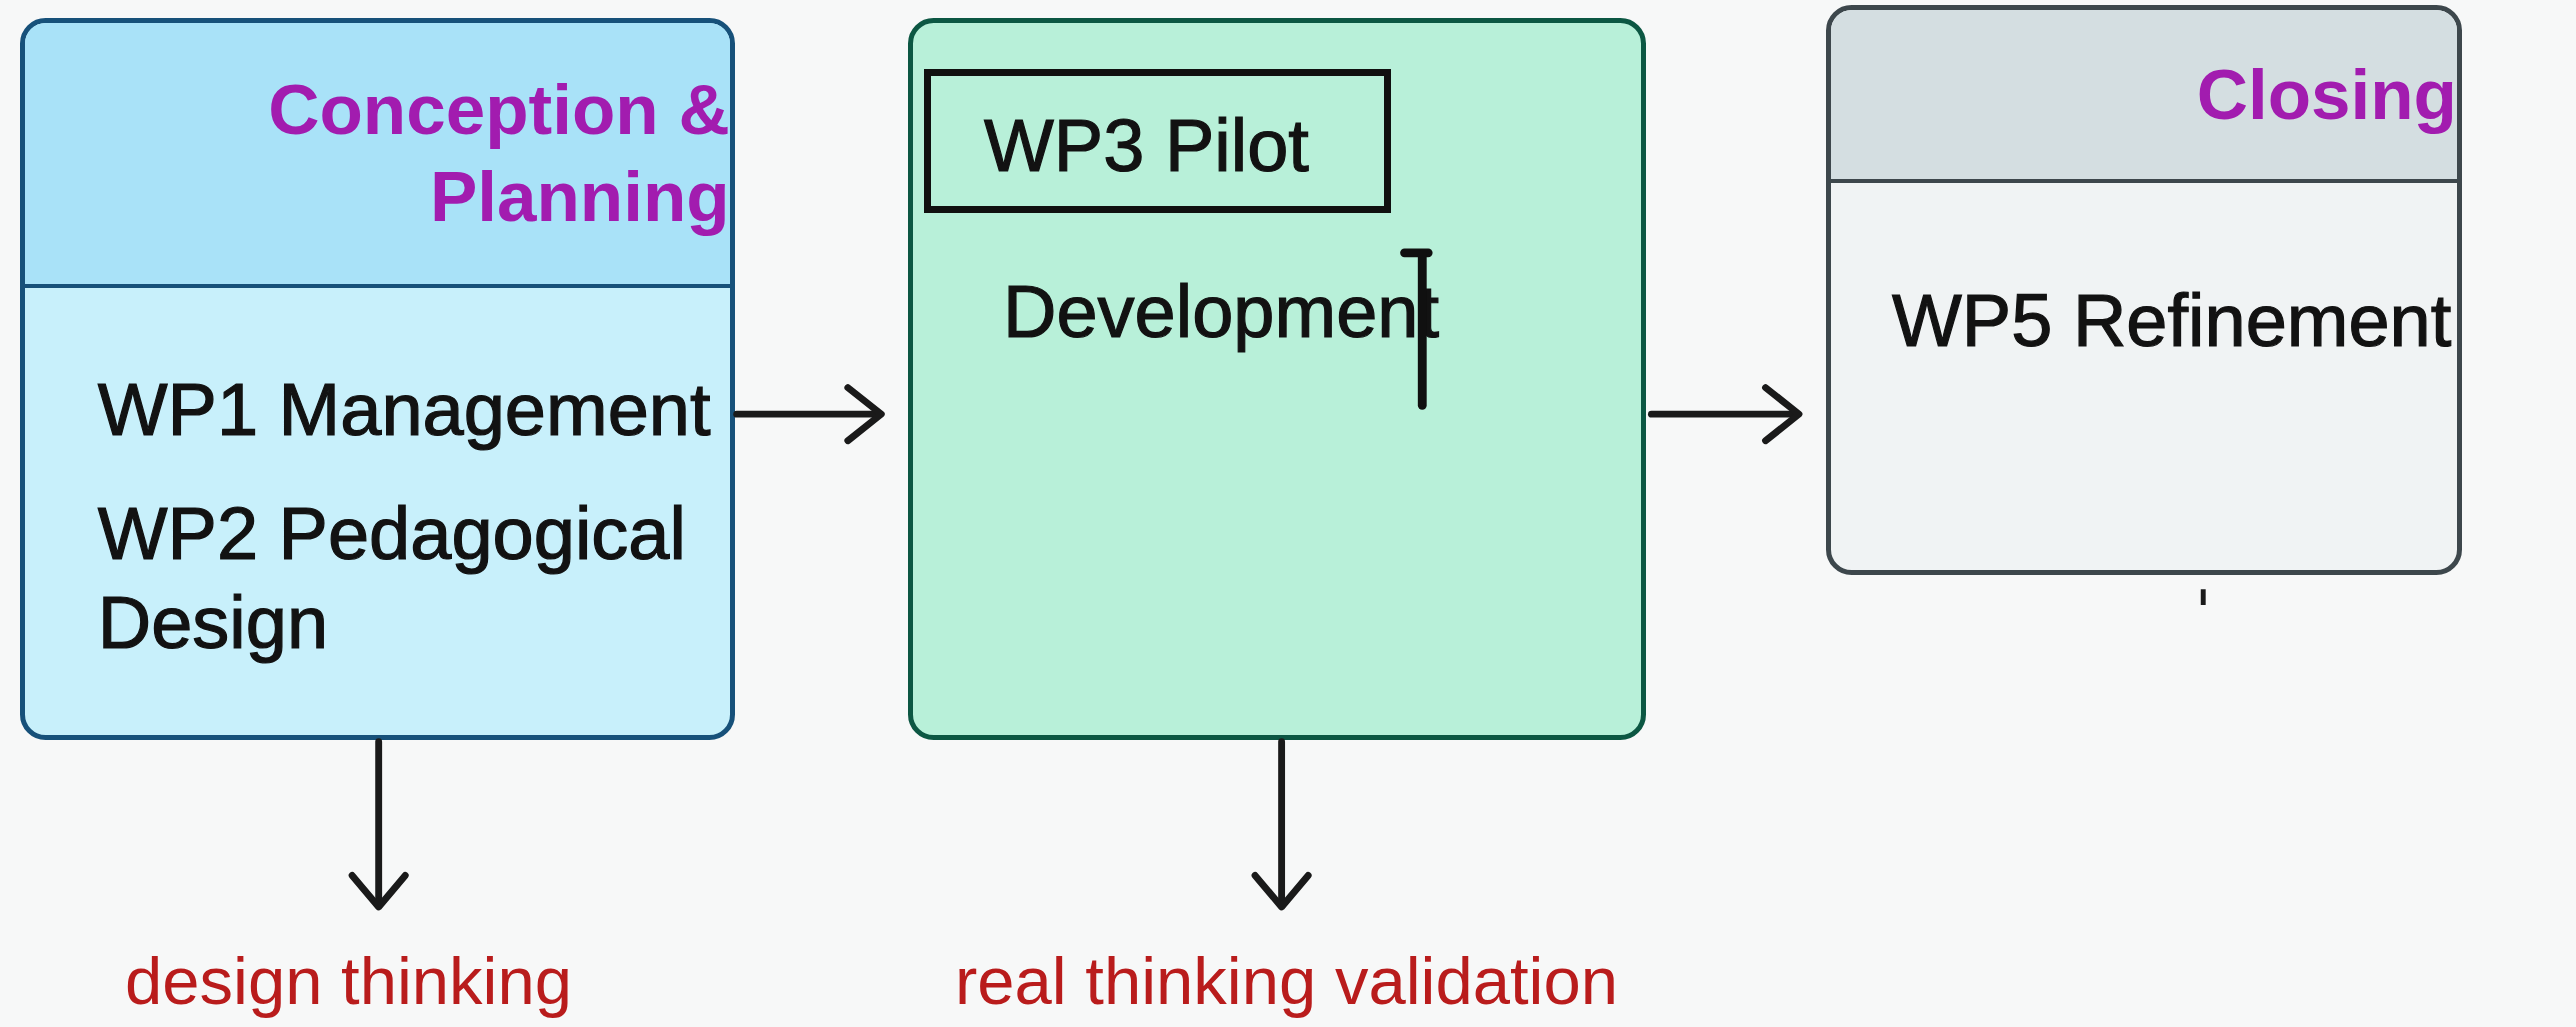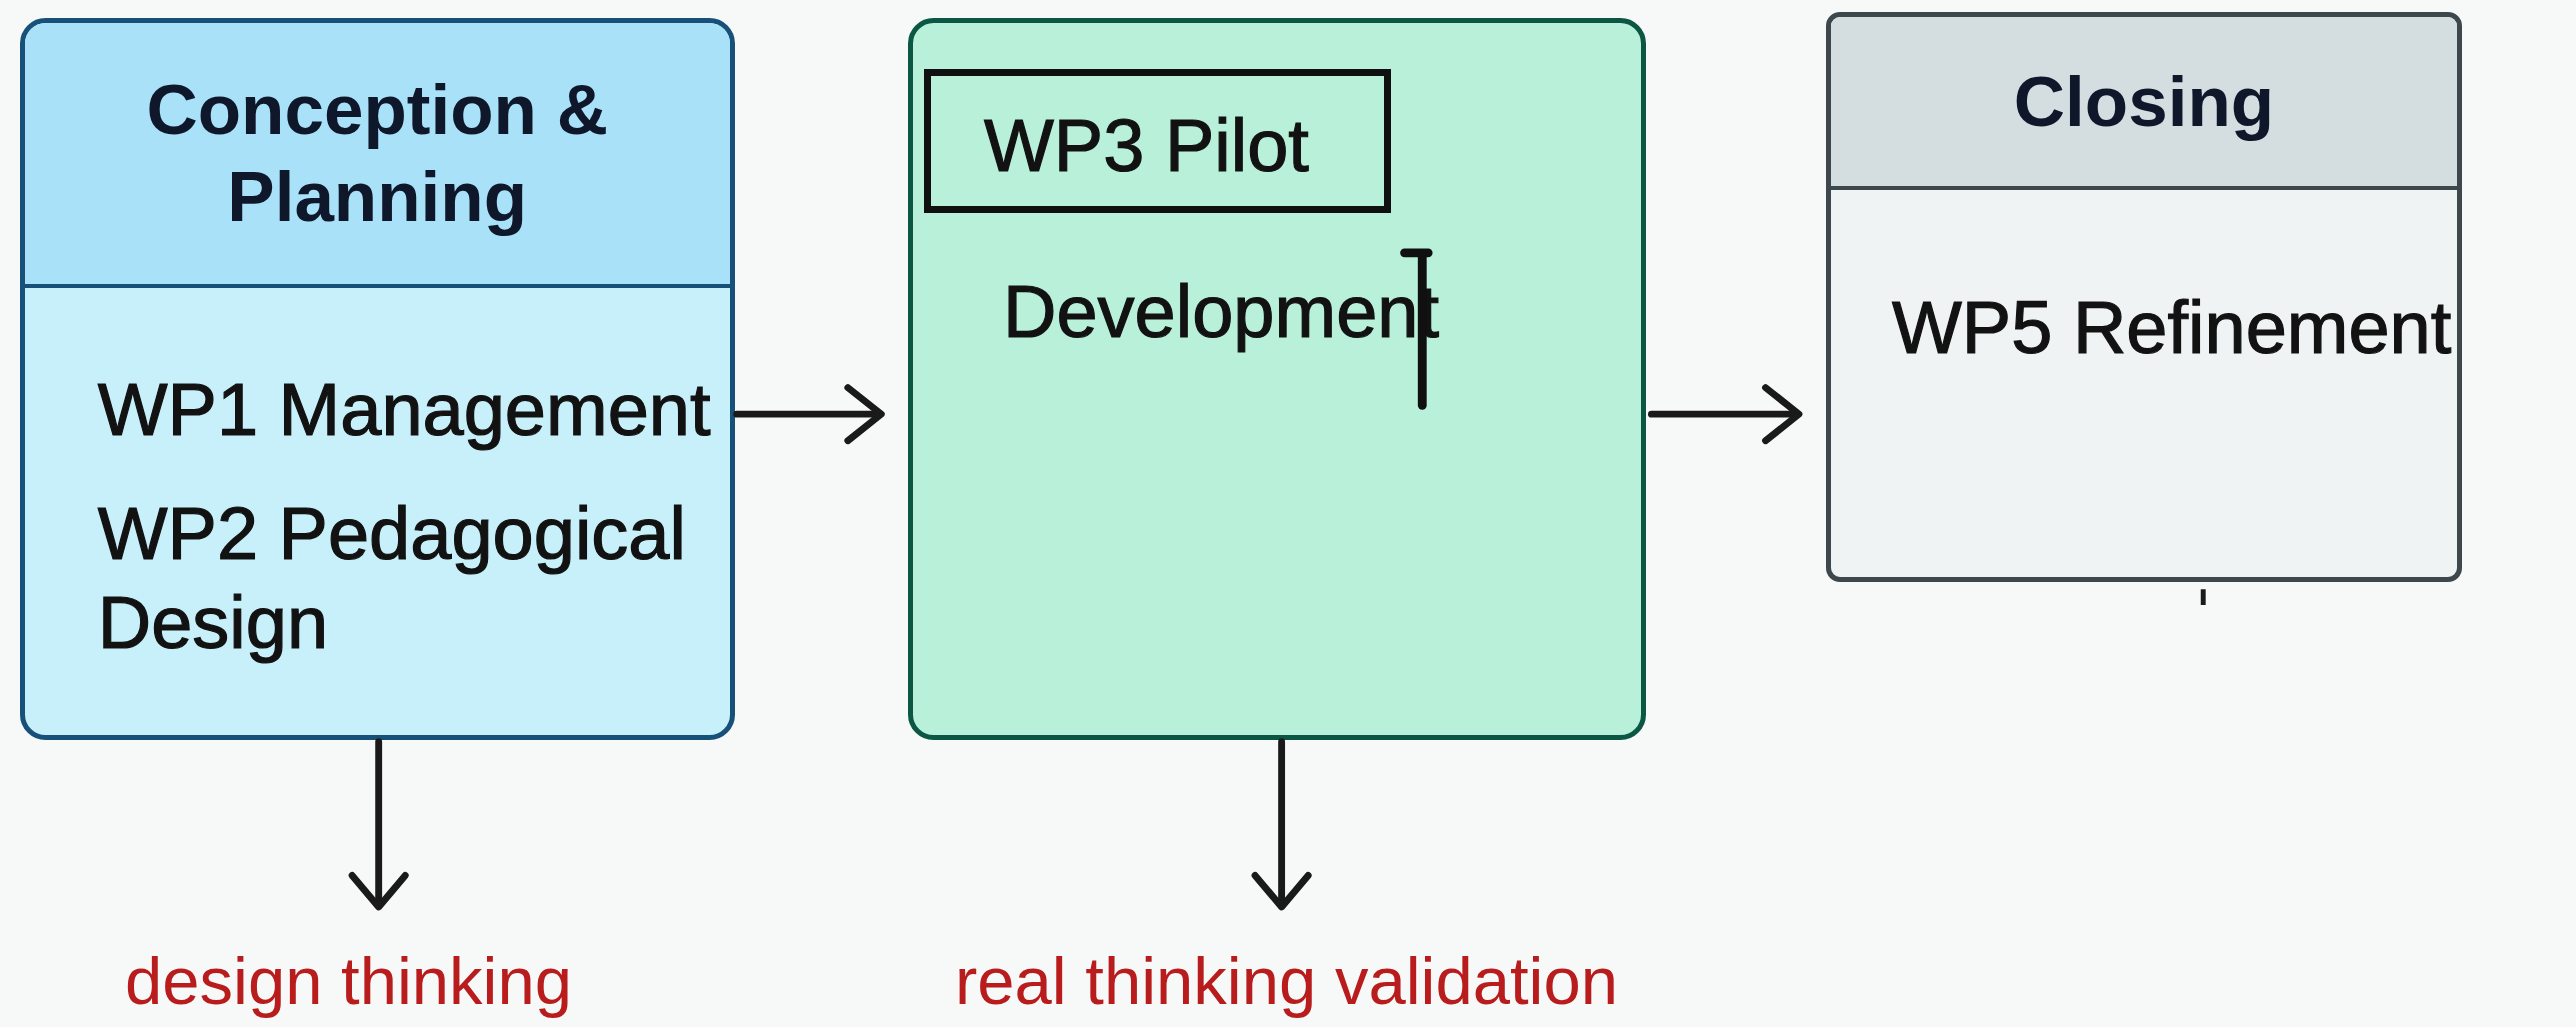--- a/index.html
+++ b/index.html
@@ -17,38 +17,38 @@
     border:5.9px solid var(--border);
     border-radius:25.6px;
     background:var(--body);
     overflow:hidden;
   }
   .phase-header{
     box-sizing:border-box;
     background:var(--header);
     border-bottom:4.9px solid var(--border);
     display:flex;flex-direction:column;
-    align-items:center;justify-content:center;
+    align-items:flex-end;justify-content:center;
     font-weight:bold;
     font-size:71px;line-height:87px;
-    color:#0f172a;
+    color:#a21caf;
     text-align:center;
   }
   .phase-body{
     box-sizing:border-box;
     font-size:74px;line-height:89px;
     -webkit-text-stroke:1.2px #121212;
   }
   #phase-conception{left:19.7px;top:17.7px;width:715px;height:722px;}
   #phase-conception .phase-header{height:265px;}
   #phase-conception .phase-body{padding:77px 0 0 73px;}
   #phase-execution{left:908px;top:17.7px;width:738px;height:722px;}
   #phase-execution .phase-header{height:173px;}
   #phase-execution .phase-body{padding:46px 0 0 0;}
-  #phase-closing{left:1826px;top:12px;width:636px;height:570px;border-radius:14px;}
+  #phase-closing{left:1826px;top:5px;width:636px;height:570px;}
   #phase-closing .phase-header{height:173px;}
   #phase-closing .phase-body{padding:93px 0 0 61px;}
 
   .wp-line{display:block;}
   .gap-item{margin-top:35px;}
 
   .wp3-box{
     box-sizing:border-box;
     margin-left:11px;
     width:467px;height:144px;

